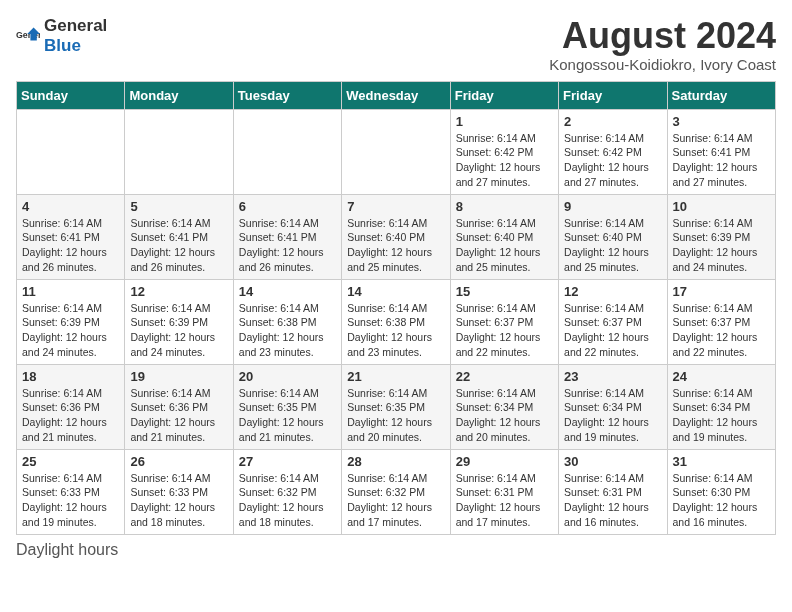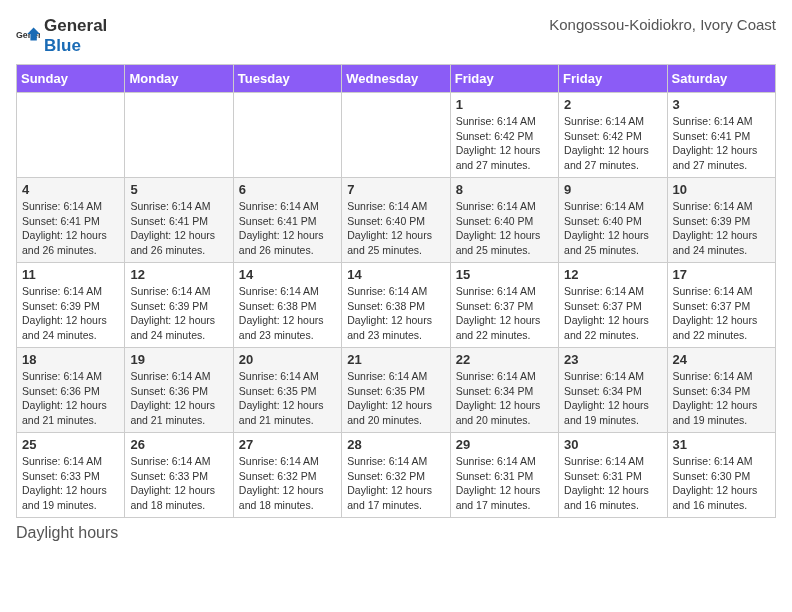--- a/index.html
+++ b/index.html
@@ -37,21 +37,21 @@
     .sub-title {
       font-size: 15px;
       color: #555;
     }
     table {
       width: 100%;
       border-collapse: collapse;
       table-layout: fixed;
     }
     th {
-      background-color: #8b5cf6;
+      background-color: #0f766e;
       color: #fff;
       padding: 6px 4px;
       font-size: 13px;
       font-weight: bold;
       border: 1px solid #ccc;
       text-align: left;
     }
     td {
       border: 1px solid #ccc;
       padding: 4px 5px;
@@ -93,20 +93,21 @@
     <svg class="logo-icon" viewBox="0 0 30 25">
       <text y="15" font-size="11" font-weight="bold" fill="#333">General</text>
       <polygon points="22,2 30,10 26,10 26,18 18,18 18,10 14,10" fill="#1a6bb5"></polygon>
     </svg>
     <div>
       <span style="font-size:17px;font-weight:bold;color:#333;">General</span><br>
       <span style="font-size:17px;font-weight:bold;color:#1a6bb5;">Blue</span>
     </div>
   </div>
   <div class="title-area">
+    <div class="main-title">August 2024</div>
     <div class="sub-title">Kongossou-Koidiokro, Ivory Coast</div>
   </div>
 </div>
 
 <table>
   <thead>
     <tr>
     <th>Sunday</th>
         <th>Monday</th>
         <th>Tuesday</th>

